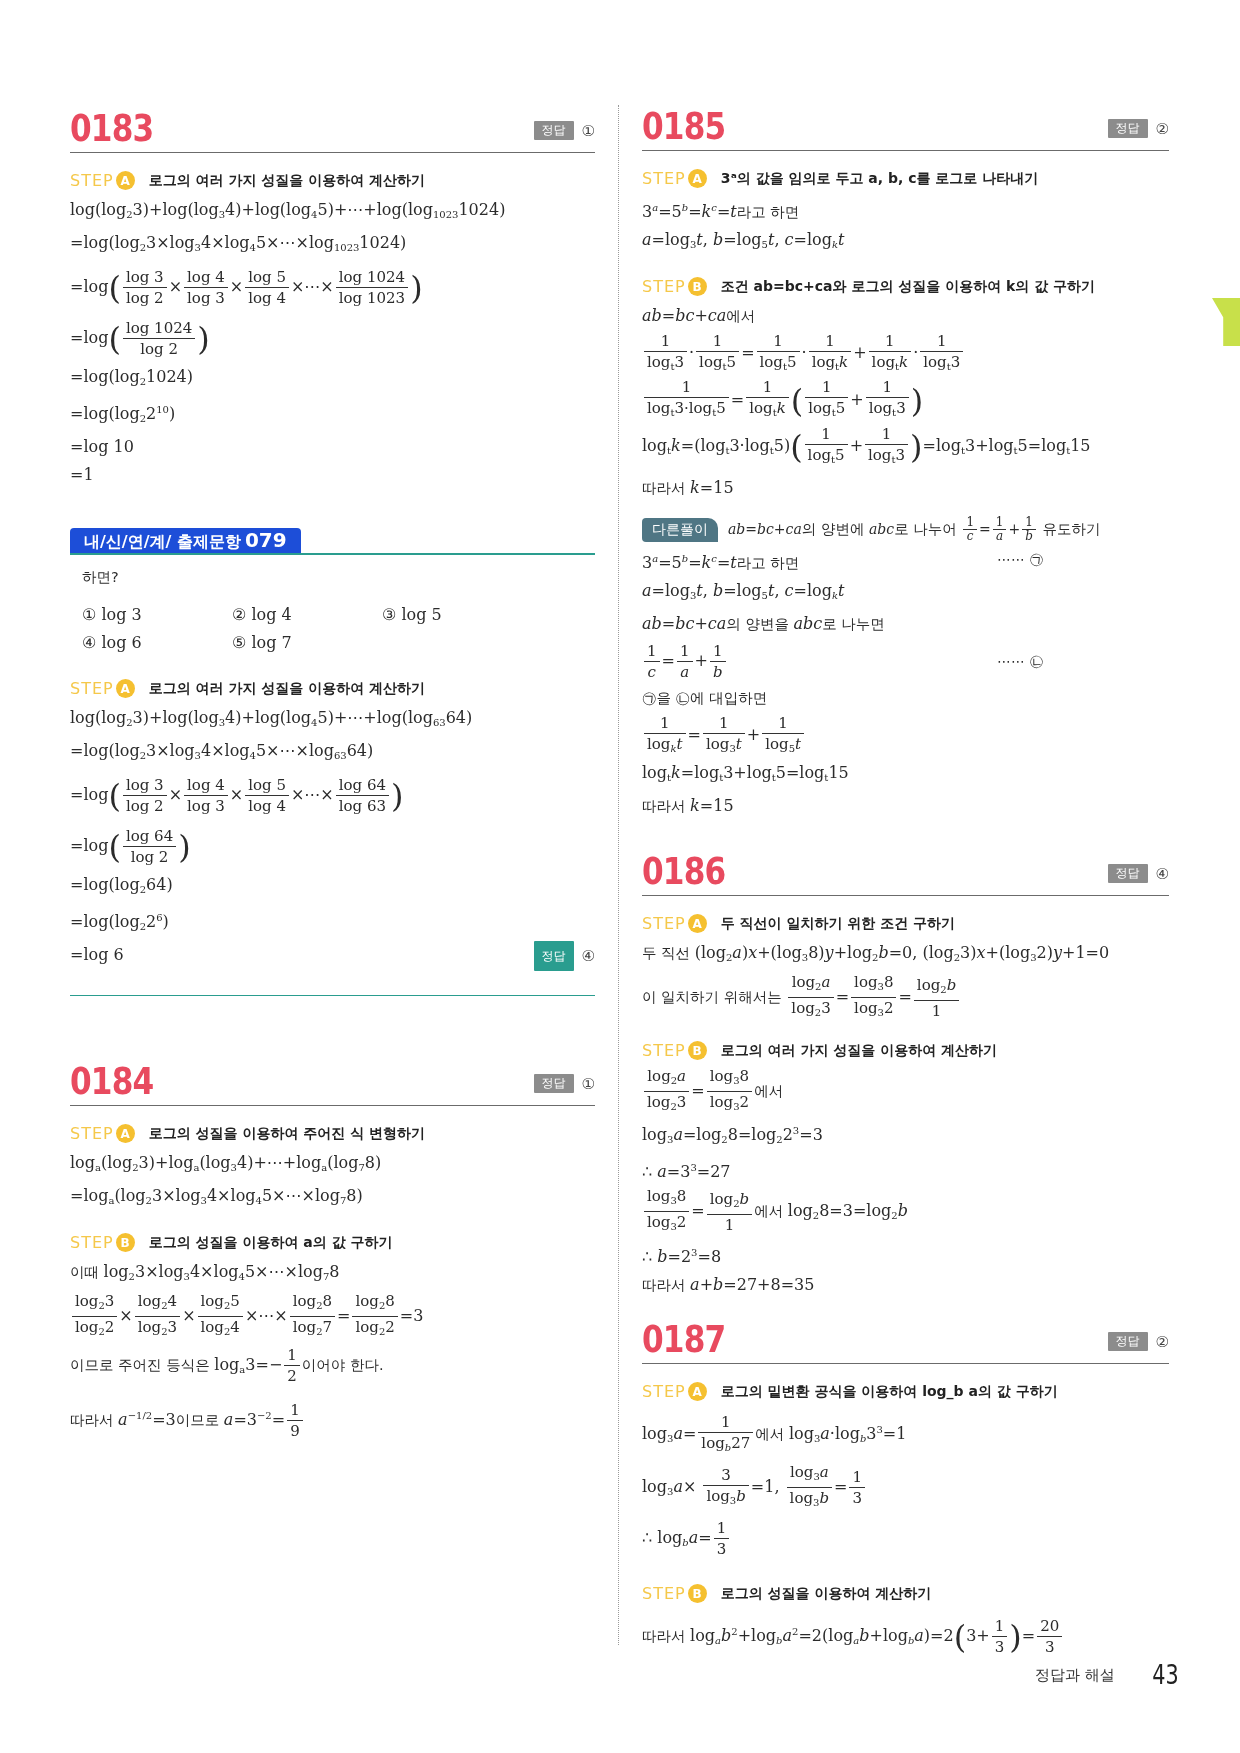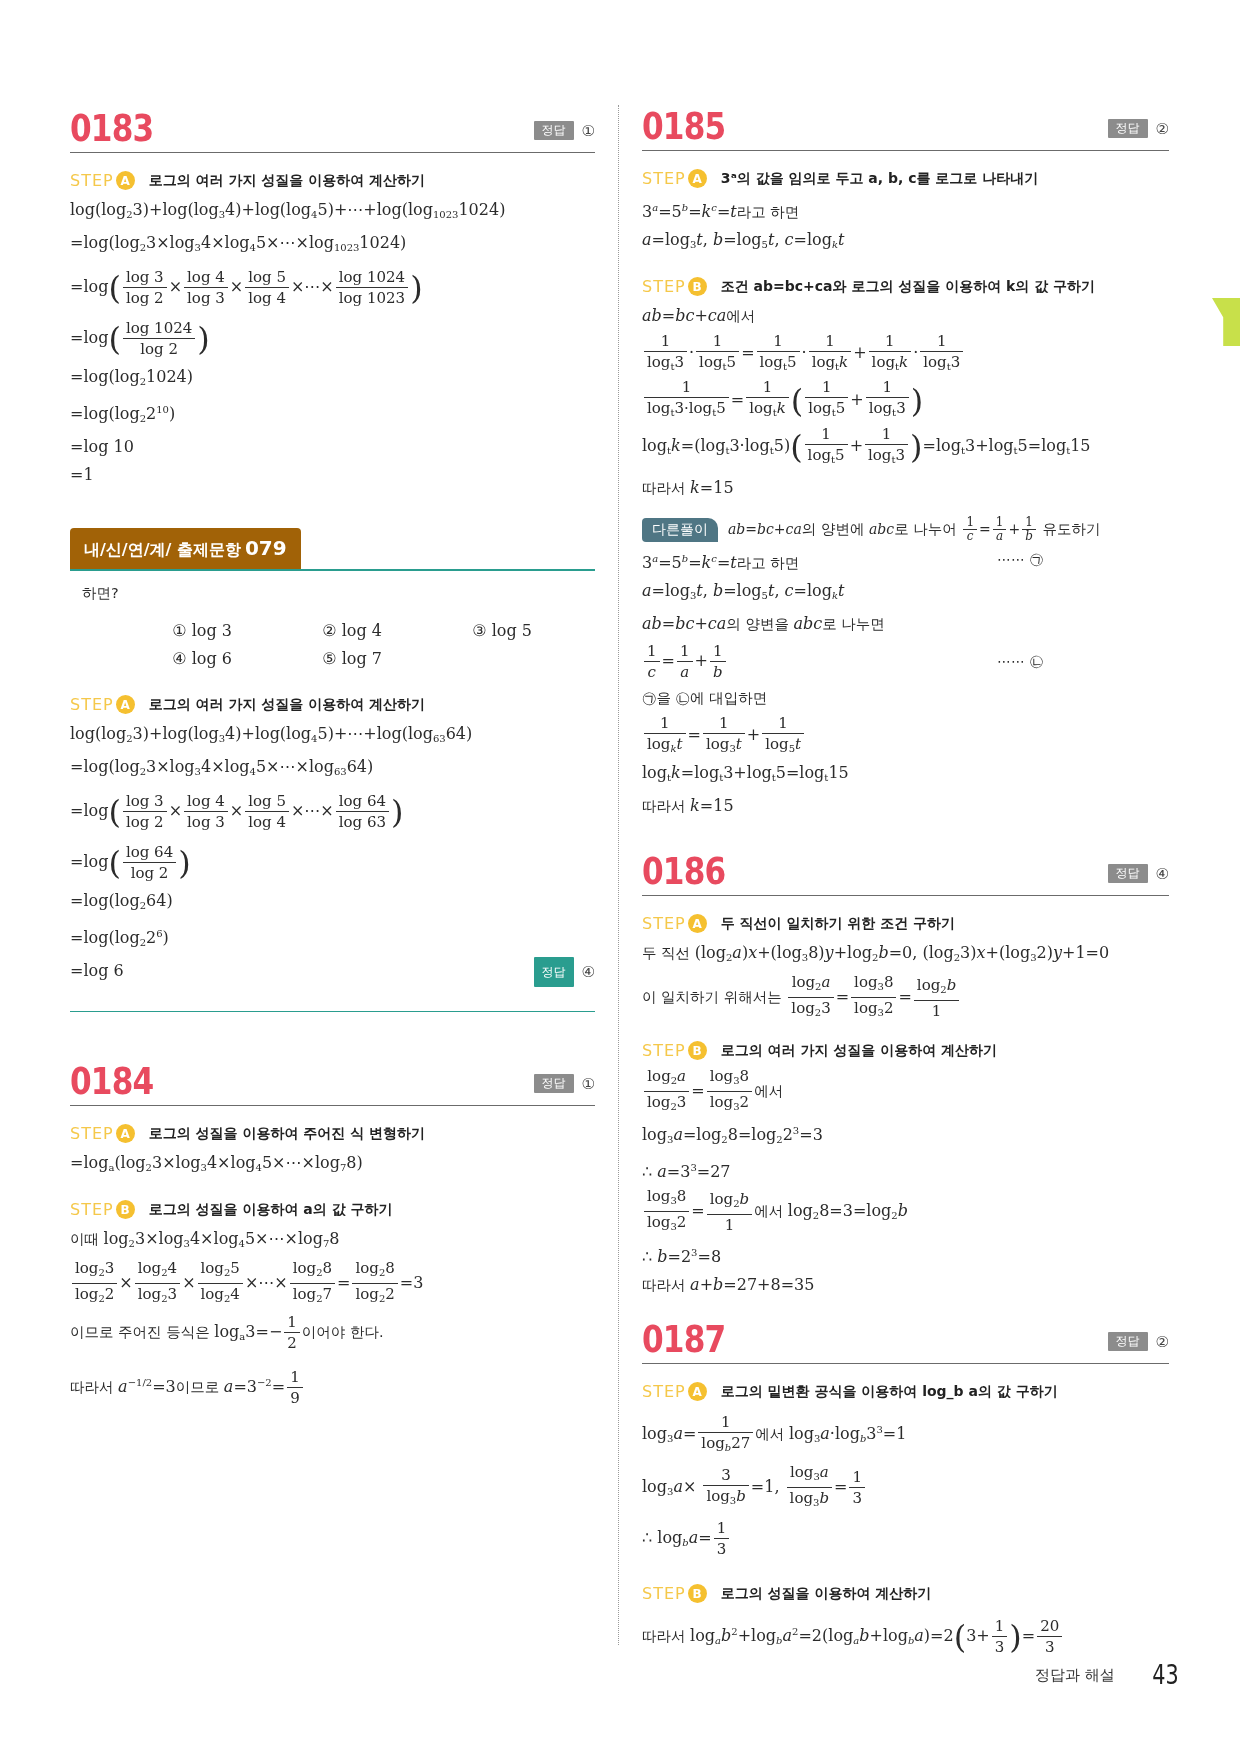--- a/index.html
+++ b/index.html
@@ -49,25 +49,25 @@
   .frac span { display: block; padding: 0 3px; line-height: 20px; font-size: 15px; }
   .frac .num { border-bottom: 1px solid #333; }
   .frac.sm span { font-size: 12px; line-height: 13px; }
   .paren { font-size: 32px; vertical-align: middle; font-weight: 200; }
   .tall { line-height: 50px; }
   .mid { line-height: 46px; }
   .naesin {
     display: flex; align-items: flex-end; border-bottom: 2px solid #2a9d8f;
   }
   .naesin-tab {
-    background: #a16207; color: #fff; font-family: "DejaVu Sans", sans-serif;
-    font-weight: bold; font-size: 16px; padding: 8px 14px; border-radius: 4px 4px 0 0;
+    background: #1d4ed8; color: #fff; font-family: "DejaVu Sans", sans-serif;
+    font-weight: bold; font-size: 16px; padding: 0 14px; border-radius: 4px 4px 0 0;
   }
   .naesin-tab .n { font-size: 20px; margin-left: 4px; }
-  .choices { display: grid; grid-template-columns: 150px 150px 150px; margin-left: 12px; margin-top: 10px; text-align: right; }
+  .choices { display: grid; grid-template-columns: 150px 150px 150px; margin-left: 12px; margin-top: 10px; }
   .choices div { font-size: 16px; line-height: 28px; }
   .teal-rule { border-bottom: 1.5px solid #2a9d8f; gap: 36px; }
   .alt-head { display: flex; align-items: center; gap: 10px; margin-top: 14px; margin-bottom: 2px; }
   .alt-badge {
     background: #4f7684; color: #fff; font-family: "DejaVu Sans", sans-serif;
     font-size: 14px; padding: 3px 10px; border-radius: 4px 10px 0 4px;
   }
   .alt-text { font-size: 14px; }
   .tag { position: absolute; left: 355px; font-family: "DejaVu Sans", sans-serif; font-size: 14px; }
   .footer { position: absolute; top: 1660px; left: 1035px; display: flex; align-items: center; gap: 34px; }
@@ -152,20 +152,21 @@
       <span class="answer">
         <span class="ans-badge">정답</span>
         <span class="ans-val">①</span>
       </span>
     </div>
     <div class="step">
       <span class="step-label">STEP</span>
       <span class="step-circle">A</span>
       <span class="step-title">로그의 성질을 이용하여 주어진 식 변형하기</span>
     </div>
+    <div class="line">log<sub>a</sub>(log<sub>2</sub>3)+log<sub>a</sub>(log<sub>3</sub>4)+⋯+log<sub>a</sub>(log<sub>7</sub>8)</div>
     <div class="line">=log<sub>a</sub>(log<sub>2</sub>3×log<sub>3</sub>4×log<sub>4</sub>5×⋯×log<sub>7</sub>8)</div>
     <div class="step">
       <span class="step-label">STEP</span>
       <span class="step-circle">B</span>
       <span class="step-title">로그의 성질을 이용하여 a의 값 구하기</span>
     </div>
     <div class="line"><span class="ko">이때 </span>log<sub>2</sub>3×log<sub>3</sub>4×log<sub>4</sub>5×⋯×log<sub>7</sub>8</div>
     <div class="line mid"><span class="frac"><span class="num">log<sub>2</sub>3</span><span>log<sub>2</sub>2</span></span>×<span class="frac"><span class="num">log<sub>2</sub>4</span><span>log<sub>2</sub>3</span></span>×<span class="frac"><span class="num">log<sub>2</sub>5</span><span>log<sub>2</sub>4</span></span>×⋯×<span class="frac"><span class="num">log<sub>2</sub>8</span><span>log<sub>2</sub>7</span></span>=<span class="frac"><span class="num">log<sub>2</sub>8</span><span>log<sub>2</sub>2</span></span>=3</div>
     <div class="line mid"><span class="ko">이므로 주어진 등식은 </span>log<sub>a</sub>3=−<span class="frac"><span class="num">1</span><span>2</span></span><span class="ko">이어야 한다.</span></div>
     <div class="line mid"><span class="ko">따라서 </span><i>a</i><sup>−1/2</sup>=3<span class="ko">이므로 </span><i>a</i>=3<sup>−2</sup>=<span class="frac"><span class="num">1</span><span>9</span></span></div>

